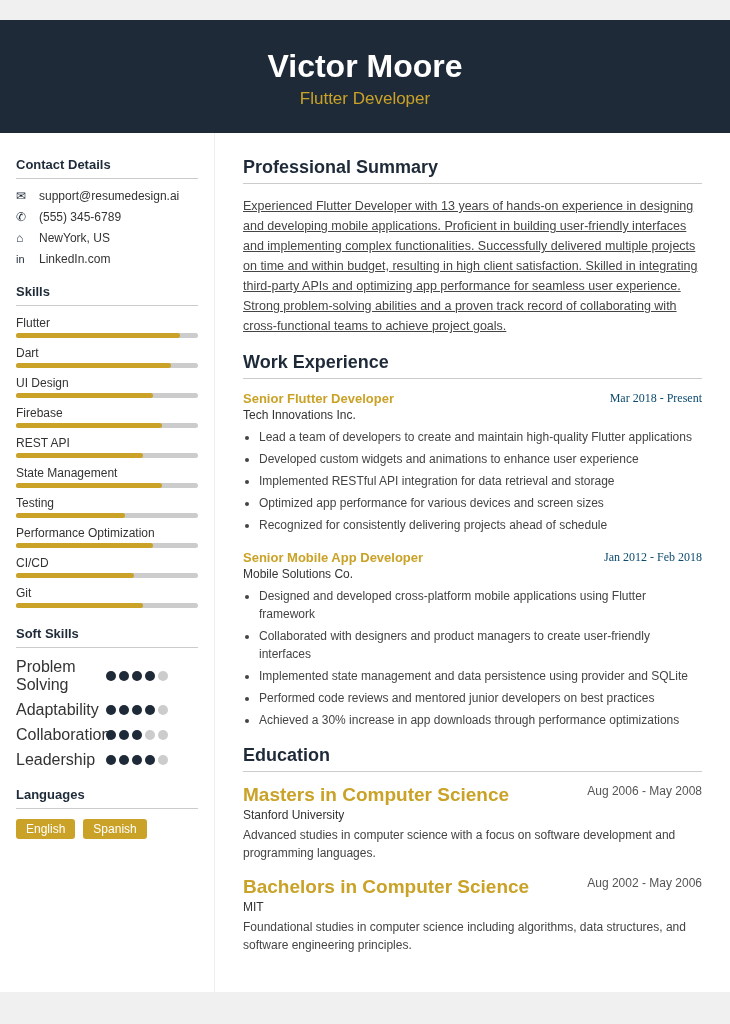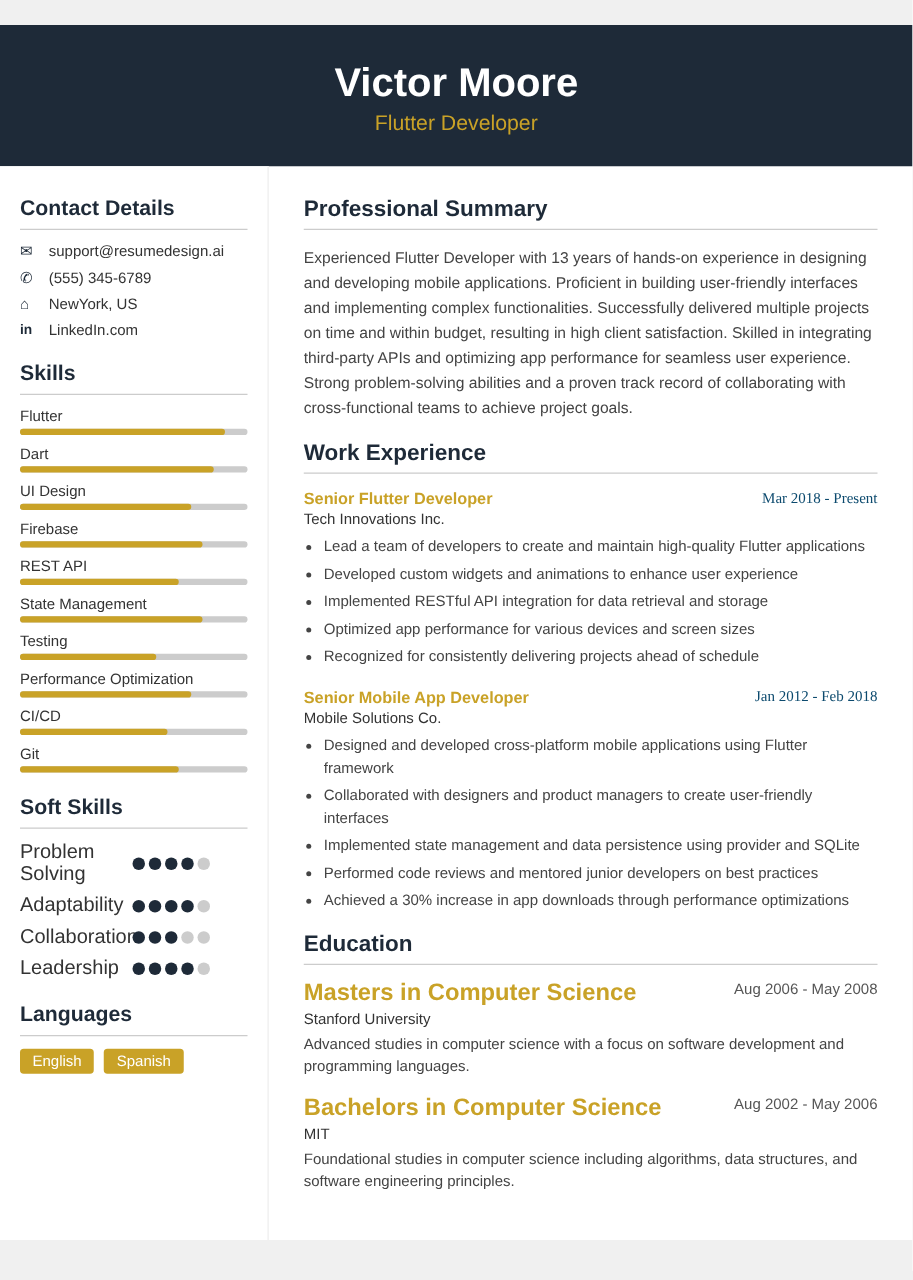--- a/index.html
+++ b/index.html
@@ -9,21 +9,21 @@
     
     .header { background: #1e2a38; text-align: center; padding: 28px 20px 24px; }
     .header-name { color: #fff; font-size: 32px; font-weight: bold; }
     .header-title { color: #c9a227; font-size: 17px; margin-top: 4px; }
 
     
     .body { display: flex; }
 
     
     .sidebar { width: 215px; min-width: 215px; padding: 24px 16px; background: #fff; border-right: 1px solid #eee; }
-    .sidebar-section-title { font-size: 17px; font-weight: bold; color: #1e2a38; margin-bottom: 6px; margin-top: 18px; }
+    .sidebar-section-title { font-size: 13px; font-weight: bold; color: #1e2a38; margin-bottom: 6px; margin-top: 18px; }
     .sidebar-section-title:first-child { margin-top: 0; }
     .sidebar-divider { border: none; border-top: 1.5px solid #ccc; margin-bottom: 10px; }
 
     
     .contact-item { display: flex; align-items: center; font-size: 12px; color: #333; margin-bottom: 7px; }
     .contact-icon { width: 16px; margin-right: 7px; color: #1e2a38; font-size: 12px; flex-shrink: 0; }
 
     
     .skill-item { margin-bottom: 8px; }
     .skill-name { font-size: 12px; color: #333; margin-bottom: 3px; }
@@ -41,21 +41,21 @@
     .lang-tags { display: flex; gap: 8px; flex-wrap: wrap; margin-top: 6px; }
     .lang-tag { background: #c9a227; color: #fff; font-size: 12px; padding: 3px 10px; border-radius: 3px; }
 
     
     .main { flex: 1; padding: 24px 28px; }
     .section-title { font-size: 18px; font-weight: bold; color: #1e2a38; margin-bottom: 5px; margin-top: 16px; }
     .section-title:first-child { margin-top: 0; }
     .section-divider { border: none; border-top: 1.5px solid #ccc; margin-bottom: 12px; }
 
     
-    .summary-text { font-size: 12.5px; color: #444; line-height: 1.6; }
+    .summary-text { font-size: 12.5px; color: #444; line-height: 1.6; text-decoration: underline; }
 
     
     .job { margin-bottom: 16px; }
     .job-header { display: flex; justify-content: space-between; align-items: flex-end; margin-bottom: 2px; }
     .job-title { color: #c9a227; font-size: 13px; font-weight: bold; }
     .job-date { font-size: 12px; color: #0c4a6e; white-space: nowrap; font-family: Liberation Serif, serif; }
     .job-company { font-size: 12px; color: #333; margin-bottom: 6px; }
     .job-bullets { padding-left: 16px; }
     .job-bullets li { font-size: 12px; color: #444; margin-bottom: 4px; line-height: 1.5; }
 
@@ -90,21 +90,21 @@
         </div>
         <div class="contact-item">
           <span class="contact-icon">✆</span>
           <span>(555) 345-6789</span>
         </div>
         <div class="contact-item">
           <span class="contact-icon">⌂</span>
           <span>NewYork, US</span>
         </div>
         <div class="contact-item">
-          <span class="contact-icon" style="font-weight:bold;font-size:11px;">in</span>
+          <span class="contact-icon" style="font-weight:normal;font-size:11px;">in</span>
           <span>LinkedIn.com</span>
         </div>
       </div>
 
       <div class="sidebar-section-title">Skills</div>
       <hr class="sidebar-divider">
       <div id="skills-container">
           <div class="skill-item">
     <div class="skill-name">Flutter</div>
     <div class="skill-bar-bg">

